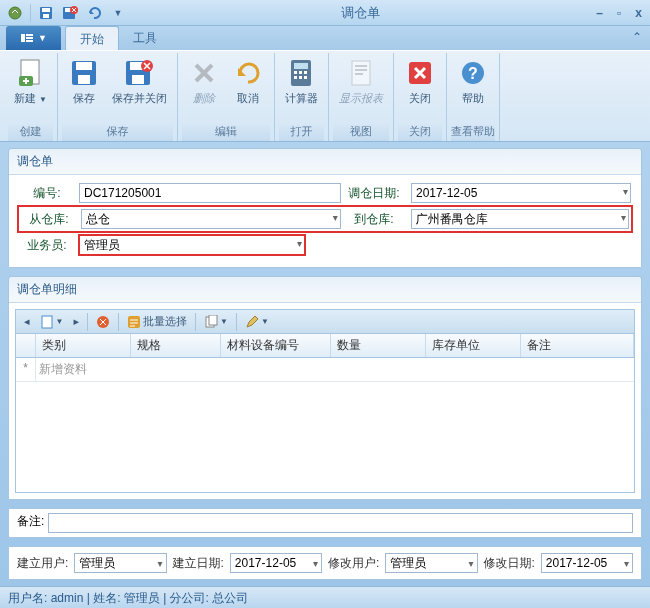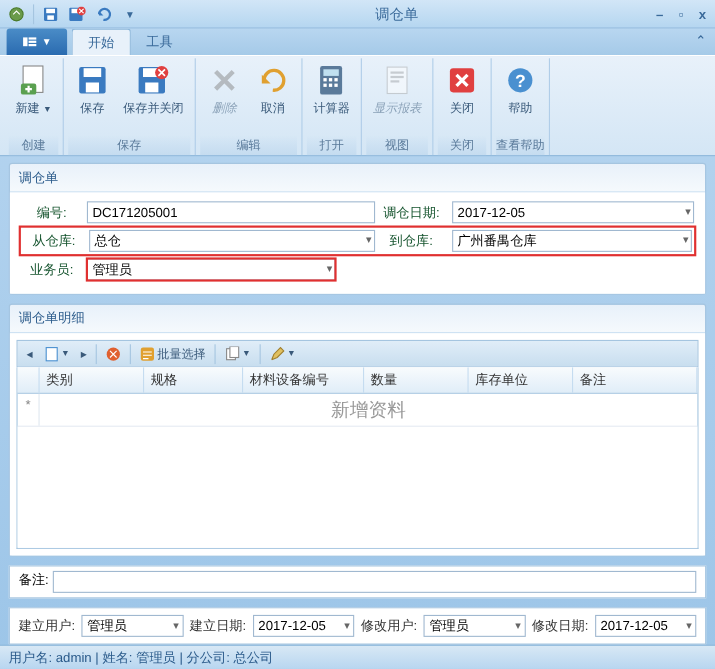--- a/index.html
+++ b/index.html
@@ -48,21 +48,21 @@
 .mini-toolbar { background: linear-gradient(to bottom, #e0edf8, #c8deef); border: 1px solid #a5c5e0; padding: 2px 4px; display: flex; align-items: center; gap: 2px; margin-bottom: 0; }
 .mini-btn { padding: 2px 4px; display: flex; align-items: center; gap: 2px; cursor: pointer; border-radius: 2px; font-size: 11px; color: #3a5a7a; }
 .mini-sep { width: 1px; height: 18px; background: #a5c5e0; margin: 0 2px; }
 
 
 .grid { border: 1px solid #a5c5e0; border-top: none; background: #fff; }
 .grid-header { display: flex; background: linear-gradient(to bottom, #f8fbfd, #e0edf8); border-bottom: 1px solid #a5c5e0; }
 .grid-header div { padding: 3px 6px; border-right: 1px solid #c5dcf0; font-size: 12px; color: #333; }
 .grid-newrow { display: flex; border-bottom: 1px solid #e0e8f0; }
 .grid-newrow .star { width: 20px; text-align: center; color: #888; border-right: 1px solid #e0e8f0; padding: 3px 0; }
-.grid-newrow .hint { flex: 1; text-align: center; color: #999; padding: 3px; font-size: 17px; }
+.grid-newrow .hint { flex: 1; color: #999; padding: 3px; font-size: 12px; }
 .grid-body { height: 110px; background: #fff; }
 
 
 .memo-row { display: flex; align-items: flex-start; border: 1px solid #a5c5e0; background: #fff; padding: 4px 8px; margin-bottom: 8px; }
 .memo-row input { flex: 1; border: 1px solid #a0b8d0; height: 20px; padding: 0 4px; font-size: 12px; }
 
 
 .audit-row { display: flex; gap: 6px; border: 1px solid #a5c5e0; background: #fff; padding: 6px 8px; align-items: center; margin-bottom: 4px; }
 .audit-row .albl { color: #333; font-size: 12px; white-space: nowrap; }
 .audit-row .aval { border: 1px solid #a0b8d0; height: 20px; padding: 0 18px 0 4px; font-size: 12px; flex: 1; min-width: 60px; position: relative; display: flex; align-items: center; }

